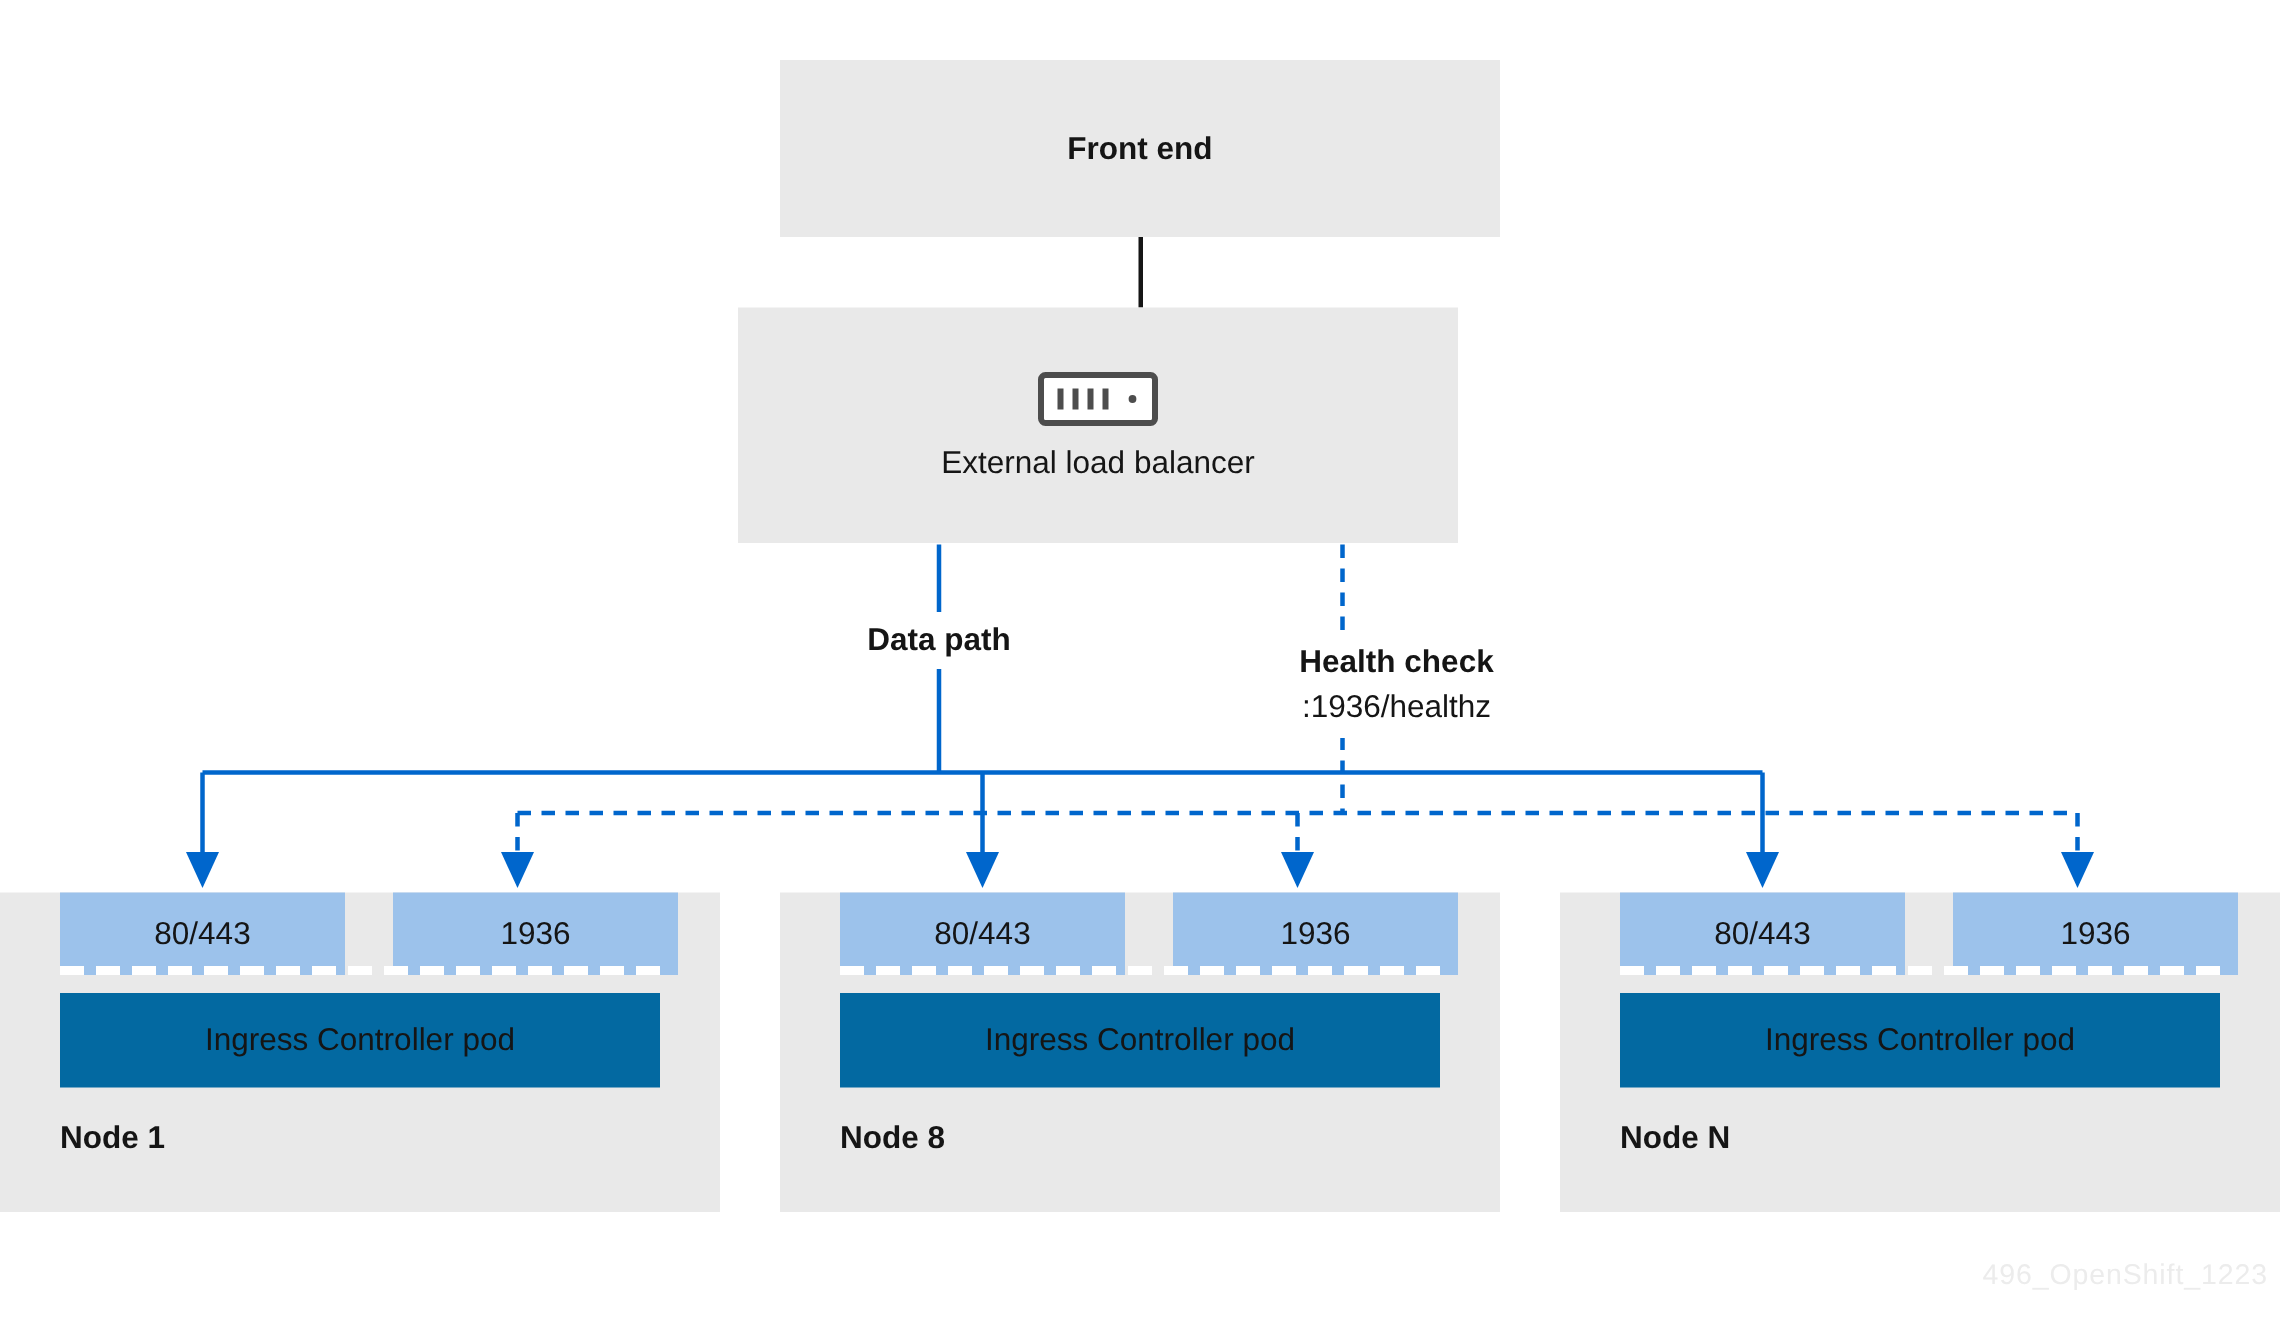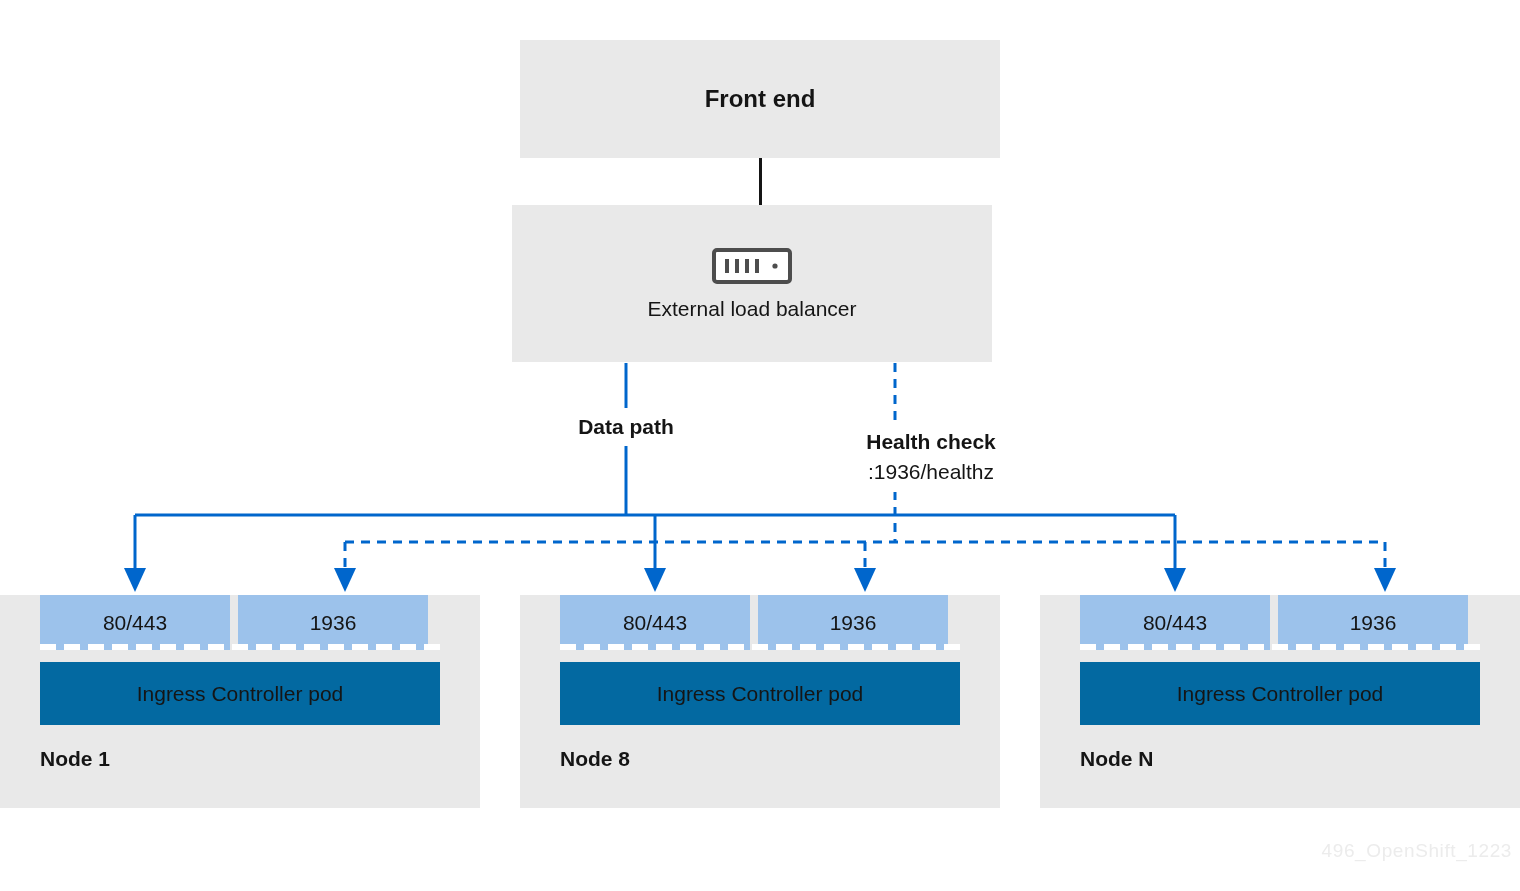--- a/index.html
+++ b/index.html
@@ -13,27 +13,27 @@
   }
   .gbox {
     position: absolute;
     background: #e9e9e9;
     display: flex;
     flex-direction: column;
     align-items: center;
     justify-content: center;
   }
   .frontend-box { left: 520px; top: 40px; width: 480px; height: 118px; gap: 9px; }
-  .frontend-title { font-size: 24px; font-weight: 700; line-height: 1; }
+  .frontend-title { font-size: 21px; font-weight: 700; line-height: 1; }
   .frontend-addr { font-size: 21px; font-weight: 400; line-height: 1; letter-spacing: 0.2px; }
   .connector-black {
     position: absolute; left: 759px; top: 158px;
     width: 3px; height: 47px; background: #151515;
   }
-  .elb-box { left: 512px; top: 205px; width: 480px; height: 157px; gap: 14px; }
+  .elb-box { left: 492px; top: 205px; width: 480px; height: 157px; gap: 14px; }
   .elb-label { font-size: 21px; font-weight: 400; line-height: 1; }
   .lines-svg { position: absolute; left: 0; top: 0; pointer-events: none; }
   .edge-label {
     position: absolute;
     transform: translateX(-50%);
     background: #ffffff;
     padding: 4px 6px;
     text-align: center;
     font-size: 21px;
     line-height: 1.45;
@@ -51,21 +51,21 @@
   .node-2 { left: 520px; }
   .node-n { left: 1040px; }
   .port-box {
     position: absolute;
     top: 0; width: 190px; height: 55px;
     background: #9cc2eb;
     display: flex; align-items: center; justify-content: center;
     font-size: 21px; font-weight: 400;
   }
   .port-1 { left: 40px; }
-  .port-2 { left: 238px; }
+  .port-2 { left: 262px; }
   .dash-strip {
     position: absolute;
     left: 40px; top: 49px; width: 400px; height: 6px;
     background: repeating-linear-gradient(90deg,
       #ffffff 0px, #ffffff 16px,
       rgba(255,255,255,0) 16px, rgba(255,255,255,0) 24px);
   }
   .pod-box {
     position: absolute;
     left: 40px; top: 55px; width: 400px; height: 63px;

